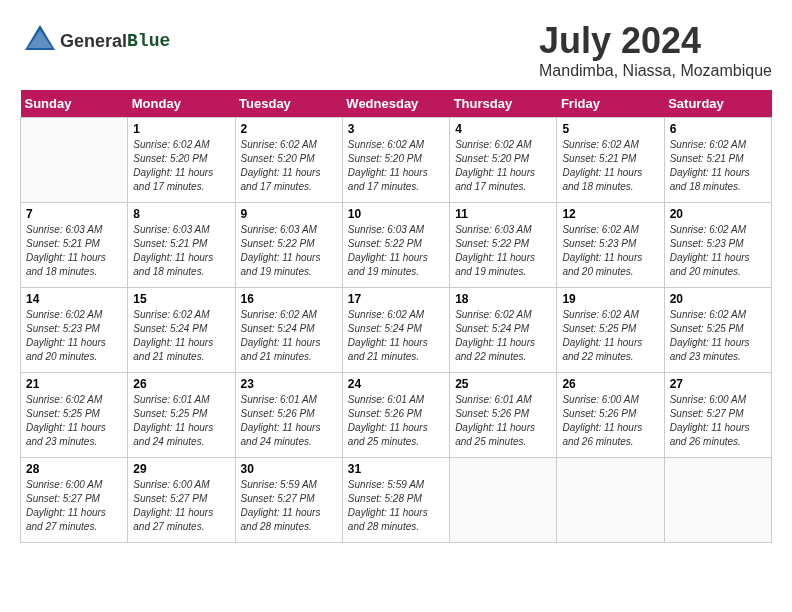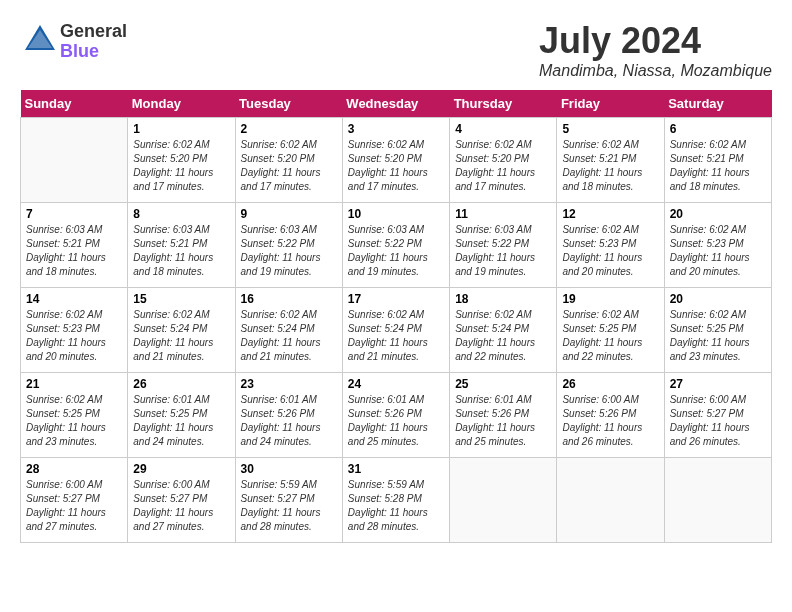--- a/index.html
+++ b/index.html
@@ -15,39 +15,38 @@
       justify-content: space-between;
       align-items: flex-start;
       margin-bottom: 10px;
     }
     .logo {
       display: flex;
       align-items: center;
     }
     .logo-text {
       display: flex;
-      flex-direction: column;
+      flex-direction: row;
       font-size: 18px;
       font-weight: bold;
       line-height: 1.1;
     }
     .logo-general { color: #333; }
-    .logo-blue { color: #8b5cf6; }
+    .logo-blue { color: #14532d; font-family: Liberation Mono, monospace; }
     .title-section {
       text-align: left;
     }
     .calendar-title {
       font-size: 36px;
       font-weight: bold;
       color: #333;
     }
     .calendar-subtitle {
       font-size: 16px;
       color: #333;
-      font-style: italic;
     }
     .calendar-table {
       width: 100%;
       border-collapse: collapse;
       font-size: 11px;
     }
     .calendar-table th {
       background-color: #be185d;
       color: white;
       padding: 6px 4px;

